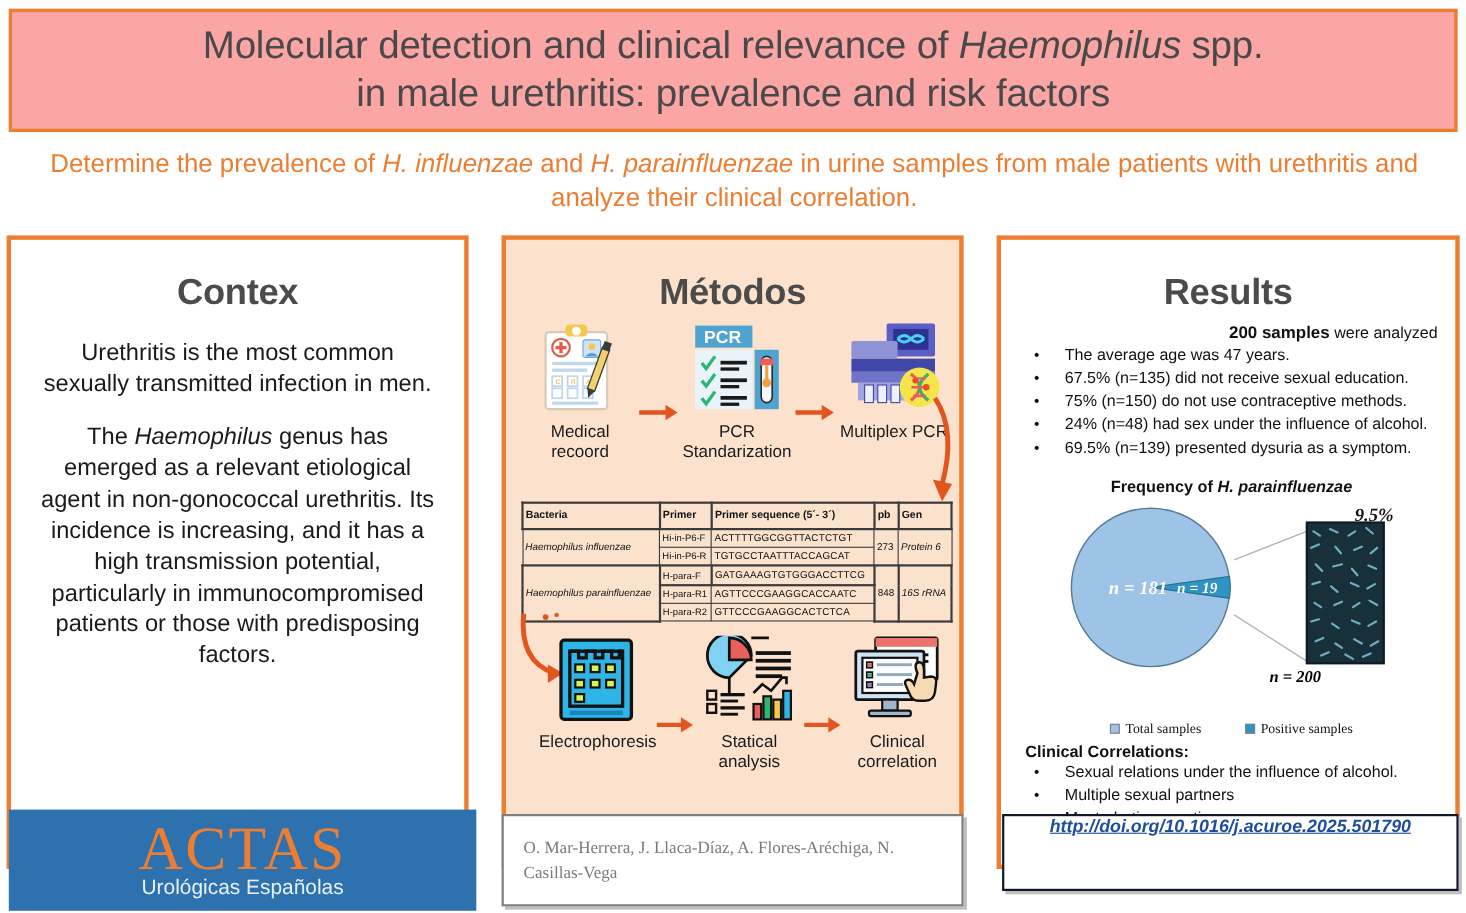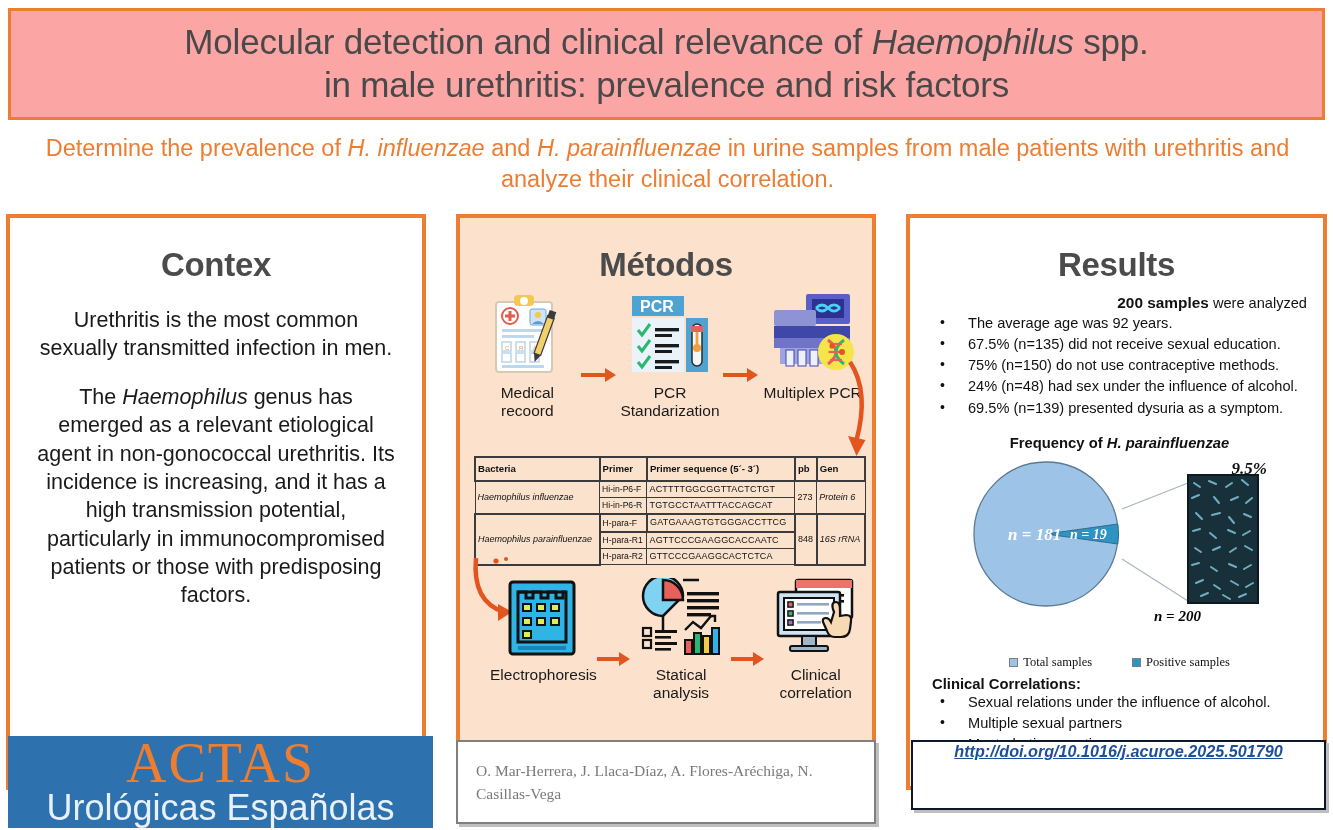--- a/index.html
+++ b/index.html
@@ -133,21 +133,21 @@
     position: absolute; left: 8px; top: 736px; width: 425px; height: 92px;
     background: #2D72AE; display: flex; flex-direction: column;
     align-items: center; justify-content: center; overflow: hidden;
   }
   .logo-actas {
     font-family: "Liberation Serif", serif; color: #ED7D31;
     font-size: 56px; letter-spacing: 2px; line-height: 0.92; font-weight: 400;
   }
   .logo-sub {
     font-family: "Liberation Sans", sans-serif; color: #E8F0F8;
-    font-size: 36px; line-height: 1; letter-spacing: 0px;
+    font-size: 19px; line-height: 1; letter-spacing: 0px;
   }
   .authors-box {
     position: absolute; left: 456px; top: 740px; width: 420px; height: 84px;
     border: 2px solid #7f7f7f; background: #fff;
     box-shadow: 3px 3px 0 #bfbfbf;
     display: flex; align-items: center; padding: 0 18px;
   }
   .authors-text {
     font-family: "Liberation Serif", serif; color: #7a7a7a;
     font-size: 15.5px; line-height: 1.5;
@@ -460,21 +460,21 @@
   </section>
 
   <section class="panel" id="panel-results">
     <h2 class="panel-title">Results</h2>
 
     <div class="results-body">
       <div class="res-lead">
         <b>200 samples</b><span> were analyzed</span>
       </div>
       <ul class="res-list">
-        <li>The average age was 92 years.</li>
+        <li>The average age was 47 years.</li>
         <li>67.5% (n=135) did not receive sexual education.</li>
         <li>75% (n=150) do not use contraceptive methods.</li>
         <li>24% (n=48) had sex under the influence of alcohol.</li>
         <li>69.5% (n=139) presented dysuria as a symptom.</li>
       </ul>
 
       <div class="chart-title">
         <span>Frequency of </span><i>H. parainfluenzae</i>
       </div>
 

